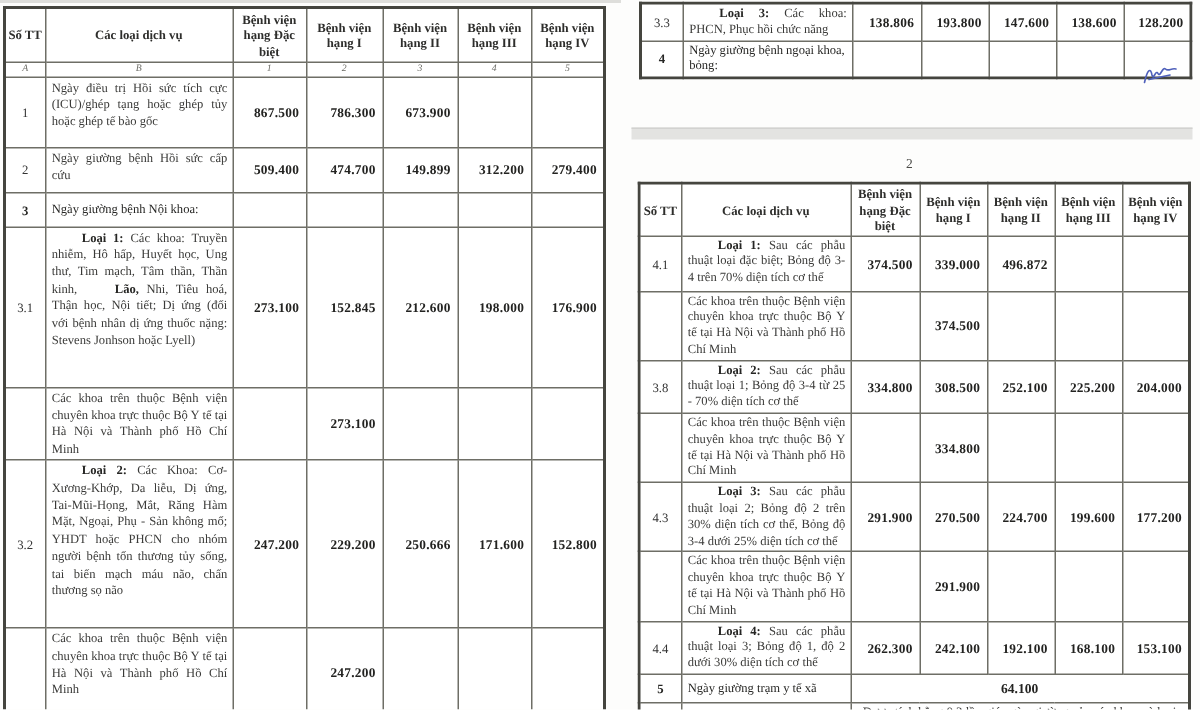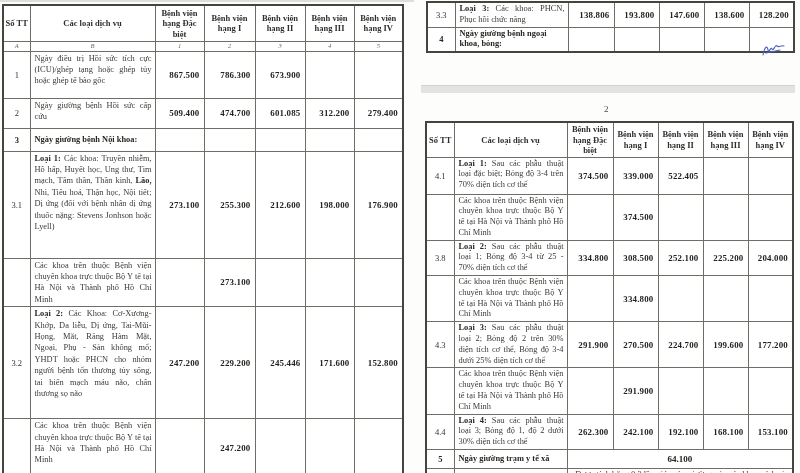--- a/index.html
+++ b/index.html
@@ -14,22 +14,22 @@
   .page1-wrap{position:absolute;left:2px;top:4px;width:402px;height:469px;overflow:hidden;}
   .page2-wrap{position:absolute;left:425px;top:121px;width:369px;overflow:hidden;}
   .cont-wrap{position:absolute;left:426px;top:1px;width:369px;overflow:hidden;}
   table.fee{width:100%;border:2px solid #45453f;}
   th.hdr{font-size:8.5px;font-weight:bold;text-align:center;line-height:10.5px;padding:1px 1px;color:#2e2e2c;}
   td.sub{font-size:6.5px;font-style:italic;text-align:center;color:#6a6a64;padding:0;line-height:8px;}
   td.no{font-size:8.5px;text-align:center;color:#333;padding:4px;}
   td.no.b{font-weight:bold;color:#262624;}
   td.desc{font-size:8.4px;text-align:justify;vertical-align:top;padding:1px 3px 1px 4px;line-height:11.4px;color:#3a3a38;}
   .page2-wrap td.desc, .cont-wrap td.desc{line-height:10.8px;}
-  td.desc b{color:#262624;}
-  td.desc.cat{font-weight:bold;color:#262624;text-align:left;vertical-align:middle;}
+  td.desc b{color:#262624;margin-left:20px;}
+  td.desc.cat{font-weight:normal;color:#262624;text-align:left;vertical-align:middle;}
   td.price{font-size:8.9px;font-weight:bold;text-align:right;padding:0 4px 0 0;color:#232321;letter-spacing:.2px;}
   td.merged{font-size:8.6px;text-align:center;color:#3a3a38;line-height:10px;padding:0 2px;}
   td.merged.b{font-weight:bold;font-size:9px;color:#232321;margin-left:48px;}
   
   .separator-bar{position:absolute;left:421px;top:85px;width:374px;height:7px;background:#e3e3e1;border-top:1px solid #d2d2d0;}
   .top-streak{position:absolute;left:0;top:0;width:414px;height:2px;background:#dededb;}
   .page-number{position:absolute;left:604px;top:104px;font-size:9px;color:#4a4a46;}
   .signature{position:absolute;left:760px;top:41px;width:30px;height:18px;}
 </style>
 </head>
@@ -76,57 +76,57 @@
         <td class="price">786.300</td>
         <td class="price">673.900</td>
         <td class="price"></td>
         <td class="price"></td>
       </tr>
       <tr style="height:30px">
         <td class="no">2</td>
         <td class="desc">Ngày giường bệnh Hồi sức cấp cứu</td>
         <td class="price">509.400</td>
         <td class="price">474.700</td>
-        <td class="price">601.085</td>
+        <td class="price">149.899</td>
         <td class="price">312.200</td>
         <td class="price">279.400</td>
       </tr>
       <tr style="height:23px">
         <td class="no b">3</td>
         <td class="desc cat">Ngày giường bệnh Nội khoa:</td>
         <td class="price"></td>
         <td class="price"></td>
         <td class="price"></td>
         <td class="price"></td>
         <td class="price"></td>
       </tr>
       <tr style="height:107px">
         <td class="no">3.1</td>
         <td class="desc"><b>Loại 1:</b><span> Các khoa: Truyền nhiễm, Hô hấp, Huyết học, Ung thư, Tim mạch, Tâm thần, Thần kinh, </span><b>Lão,</b><span> Nhi, Tiêu hoá, Thận học, Nội tiết; Dị ứng (đối với bệnh nhân dị ứng thuốc nặng: Stevens Jonhson hoặc Lyell)</span></td>
         <td class="price">273.100</td>
-        <td class="price">255.300</td>
+        <td class="price">152.845</td>
         <td class="price">212.600</td>
         <td class="price">198.000</td>
         <td class="price">176.900</td>
       </tr>
       <tr style="height:48px">
         <td class="no"></td>
         <td class="desc">Các khoa trên thuộc Bệnh viện chuyên khoa trực thuộc Bộ Y tế tại Hà Nội và Thành phố Hồ Chí Minh</td>
         <td class="price"></td>
         <td class="price">273.100</td>
         <td class="price"></td>
         <td class="price"></td>
         <td class="price"></td>
       </tr>
       <tr style="height:112px">
         <td class="no">3.2</td>
         <td class="desc"><b>Loại 2:</b><span> Các Khoa: Cơ-Xương-Khớp, Da liễu, Dị ứng, Tai-Mũi-Họng, Mắt, Răng Hàm Mặt, Ngoại, Phụ - Sản không mổ; YHDT hoặc PHCN cho nhóm người bệnh tổn thương tủy sống, tai biến mạch máu não, chấn thương sọ não</span></td>
         <td class="price">247.200</td>
         <td class="price">229.200</td>
-        <td class="price">245.446</td>
+        <td class="price">250.666</td>
         <td class="price">171.600</td>
         <td class="price">152.800</td>
       </tr>
       <tr style="height:60px">
         <td class="no"></td>
         <td class="desc">Các khoa trên thuộc Bệnh viện chuyên khoa trực thuộc Bộ Y tế tại Hà Nội và Thành phố Hồ Chí Minh</td>
         <td class="price"></td>
         <td class="price">247.200</td>
         <td class="price"></td>
         <td class="price"></td>
@@ -196,21 +196,21 @@
         <th class="hdr">Bệnh viện hạng I</th>
         <th class="hdr">Bệnh viện hạng II</th>
         <th class="hdr">Bệnh viện hạng III</th>
         <th class="hdr">Bệnh viện hạng IV</th>
       </tr>
       <tr style="height:37px">
         <td class="no">4.1</td>
         <td class="desc"><b>Loại 1:</b><span> Sau các phẫu thuật loại đặc biệt; Bỏng độ 3-4 trên 70% diện tích cơ thể</span></td>
         <td class="price">374.500</td>
         <td class="price">339.000</td>
-        <td class="price">522.405</td>
+        <td class="price">496.872</td>
         <td class="price"></td>
         <td class="price"></td>
       </tr>
       <tr style="height:46px">
         <td class="no"></td>
         <td class="desc">Các khoa trên thuộc Bệnh viện chuyên khoa trực thuộc Bộ Y tế tại Hà Nội và Thành phố Hồ Chí Minh</td>
         <td class="price"></td>
         <td class="price">374.500</td>
         <td class="price"></td>
         <td class="price"></td>

